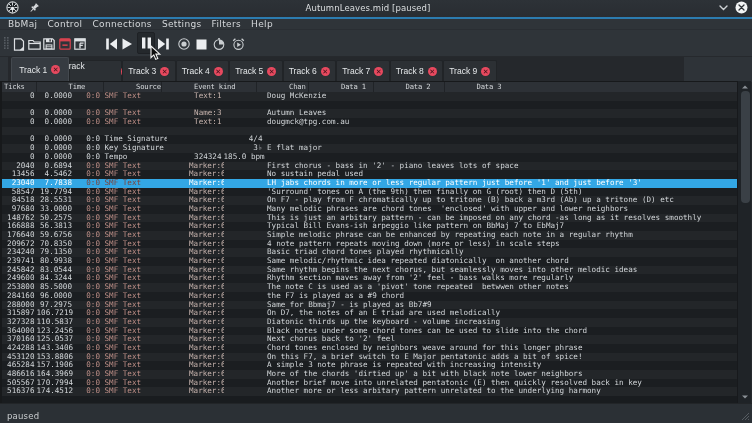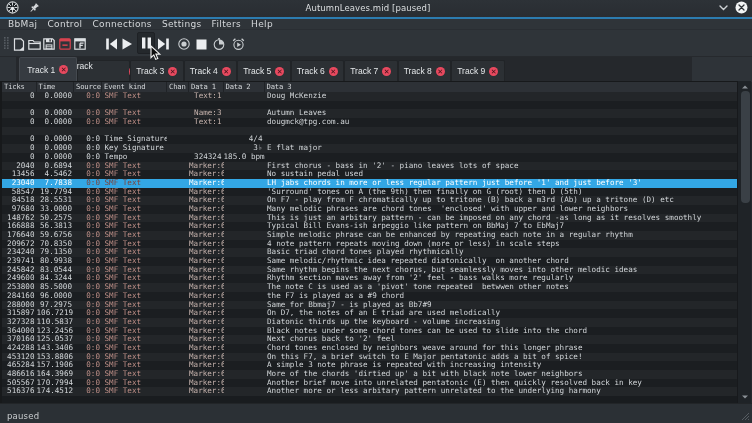--- a/index.html
+++ b/index.html
@@ -34,21 +34,21 @@
   
   .toolbar {
     position:absolute; left:0; top:29px; width:752px; height:28px;
     background:#2f3439; border-bottom:1px solid #26292d; border-top:1px solid #2a2e33;
   }
   .tool-btn { position:absolute; top:7px; width:14px; height:14px; display:flex; align-items:center; justify-content:center; }
   .tool-btn.pressed { top:2px; width:18px; height:22px; background:#24282c; border:1px solid #1e2125; border-radius:2px; }
   .toolhandle { position:absolute; left:4px; top:7px; }
   
   .tabbar {
-    position:absolute; left:16px; top:57px; width:676px; height:24px;
+    position:absolute; left:8px; top:57px; width:676px; height:24px;
     background:#25282c;
   }
   .tabbar-baseline { position:absolute; left:0; top:80px; width:752px; height:1px; background:#3a3f44; }
   .tab {
     position:absolute; top:3px; height:21px; width:53.5px;
     background:#2c3034; border:1px solid #212427; border-bottom:none;
     border-radius:2px 2px 0 0;
     display:flex; align-items:center; justify-content:center; gap:4px;
     font-size:8.5px; color:#e4e7e9;
   }
@@ -57,21 +57,21 @@
     width:9px; height:9px; border-radius:50%; background:#e8495f;
     display:flex; align-items:center; justify-content:center;
     color:#3d1219; font-size:7px; line-height:9px; font-weight:bold;
   }
   
   .table-backdrop { position:absolute; left:0; top:81px; width:751px; height:322px; background:#17191b; }
   .theader {
     position:absolute; left:2px; top:82px; width:735px; height:10px;
     background:#2d3136; display:grid;
     grid-template-columns:34.5px 37.5px 28px 65px 22px 34.5px 41px 1fr;
-    font-family:"DejaVu Sans Mono",monospace; font-size:7.6px; color:#d6d9dc;
+    font-family:"DejaVu Sans Mono",monospace; font-size:7.6px; color:#d6d9dc;gap:30px;
   }
   .theader .hcell { line-height:10px; padding-left:2px; letter-spacing:-0.2px; font-size:7.2px; border-right:1px solid #202327; overflow:hidden; white-space:nowrap; }
   .theader .hcell:last-child { border-right:none; }
   .tbody {
     position:absolute; left:2px; top:92px; width:735px; height:311px;
     background:#191c1f; overflow:hidden;
     font-family:"DejaVu Sans Mono",monospace; font-size:7.6px; color:#d2d6d9;
   }
   .trow {
     display:grid; height:8.7px;

